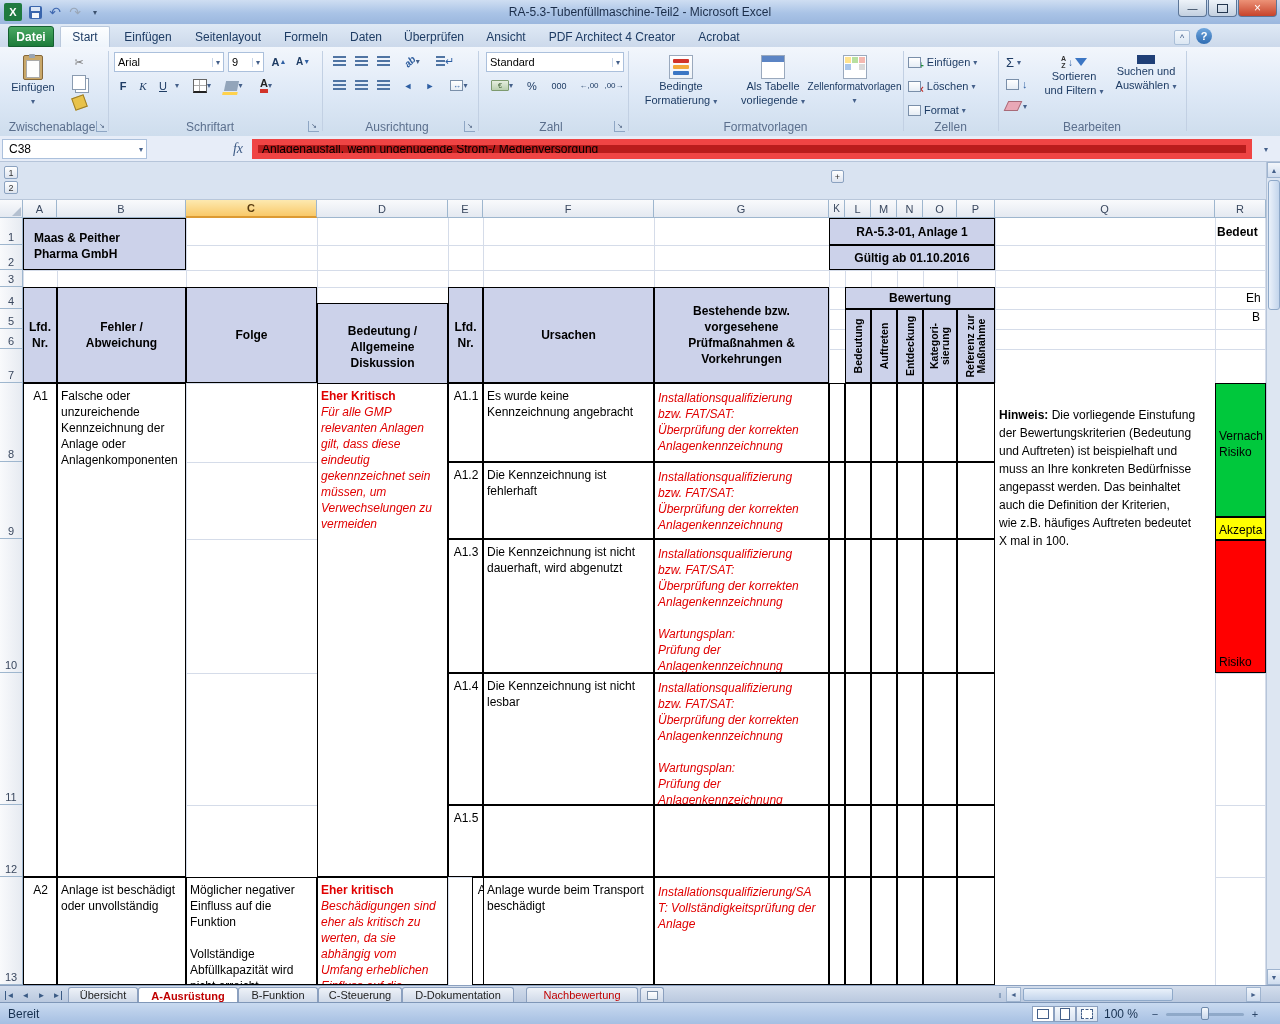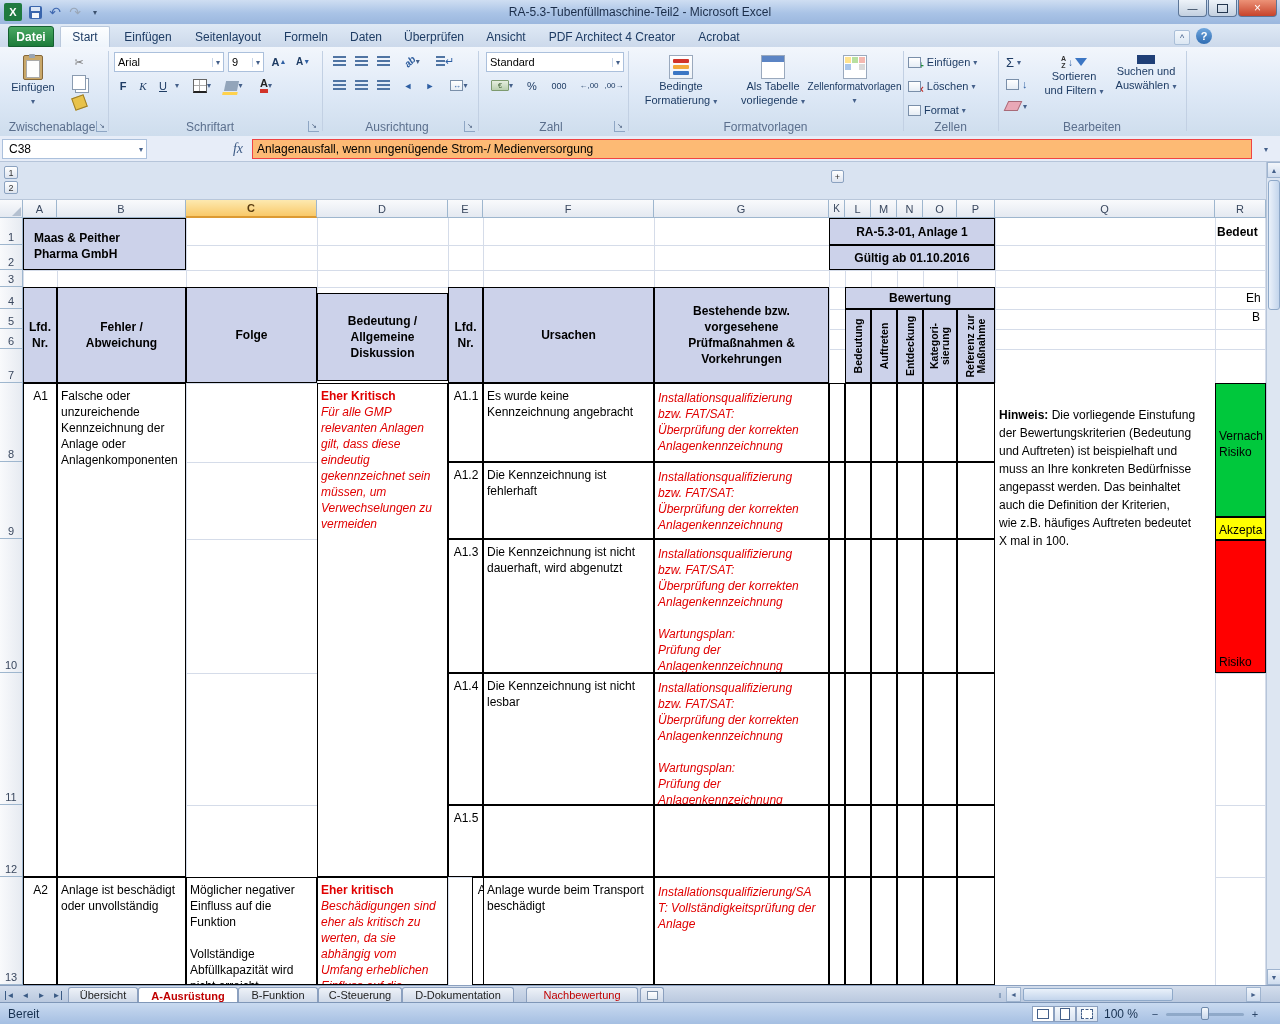--- a/index.html
+++ b/index.html
@@ -54,21 +54,21 @@
   .ovplus{font-size:10px;font-weight:bold;color:#1d8a3a;margin-left:-6px;margin-top:6px}
   .ovdel{font-size:10px;font-weight:bold;color:#c2302a;margin-left:-6px;margin-top:6px}
   .ic-eraser{width:12px;height:8px;background:#e9a8b6;border:1px solid #a86a78;transform:skewX(-25deg)}
   .ic-sortAZ{display:flex;flex-direction:column;font-size:7px;font-weight:bold;color:#333;line-height:7px}
   .funnel{width:0;height:0;border-left:6px solid transparent;border-right:6px solid transparent;border-top:8px solid #3b76c4}
   .ic-bino{width:18px;height:9px;background:radial-gradient(circle at 25% 50%,#1f3f77 45%,transparent 46%),radial-gradient(circle at 75% 50%,#1f3f77 45%,transparent 46%)}
   
   .fbar{position:absolute;left:0;top:136px;width:1280px;height:26px;background:#e7edf8;border-bottom:1px solid #b6c5da;box-sizing:border-box}
   .namebox{position:absolute;left:2px;top:3px;width:145px;height:20px;background:#fff;border:1px solid #abc0dc;box-sizing:border-box;display:flex;align-items:center;font-size:12px;padding-left:6px;color:#000}
   .fxbtn{position:absolute;left:225px;top:3px;width:26px;height:20px;display:flex;align-items:center;justify-content:center;font-family:"Liberation Serif",serif;font-style:italic;font-size:14px;color:#3c5a85}
-  .finput{position:absolute;left:252px;top:3px;width:1000px;height:20px;background:#fdba74;border:1px solid #ef4444;box-sizing:border-box;font-size:12px;display:flex;align-items:center;padding-left:4px;color:#000;overflow:hidden;white-space:nowrap}
+  .finput{position:absolute;left:252px;top:3px;width:1000px;height:20px;background:#b91c1c;border:6px solid #ef4444;box-sizing:border-box;font-size:12px;display:flex;align-items:center;padding-left:4px;color:#000;overflow:hidden;white-space:nowrap}
   
   .outline{position:absolute;left:0;top:162px;width:1280px;height:38px;background:#d9e3f1;border-bottom:1px solid #b9c7da;box-sizing:border-box}
   .olbtn{position:absolute;width:14px;height:13px;background:linear-gradient(#fff,#dde4ef);border:1px solid #8ba2c0;border-radius:2px;font-size:9px;display:flex;align-items:center;justify-content:center;color:#333;box-sizing:border-box}
   
   .gridwrap{position:absolute;left:0;top:200px;width:1266px;height:785px;background:#fff;overflow:hidden}
   .sa{position:absolute;left:0;top:0;width:23px;height:18px;background:linear-gradient(#f9fafc,#e4e9f1);border-right:1px solid #9eb6ce;border-bottom:1px solid #9eb6ce;box-sizing:border-box}
   .sa::after{content:"";position:absolute;right:1px;bottom:1px;border-left:9px solid transparent;border-bottom:9px solid #b4c0d0}
   .ch{position:absolute;top:0;height:18px;background:linear-gradient(#f9fafc,#e4e9f1);border-right:1px solid #9eb6ce;border-bottom:1px solid #9eb6ce;display:flex;align-items:center;justify-content:center;font-size:11px;color:#39475e;box-sizing:border-box}
   .ch.sel{background:linear-gradient(#fde9b0,#f9c969);border-bottom:2px solid #dc9a33;color:#5a3c10;font-weight:bold}
   .rh{position:absolute;left:0;width:23px;background:linear-gradient(90deg,#f9fafc,#e6eaf1);border-right:1px solid #9eb6ce;border-bottom:1px solid #9eb6ce;display:flex;align-items:flex-end;justify-content:center;font-size:11px;color:#39475e;box-sizing:border-box;padding-bottom:1px}
@@ -571,21 +571,21 @@
     <div class="cell b lav bold pre vc" style="left:23px;top:18px;width:163px;height:52px">Maas &amp; Peither
 Pharma GmbH</div>
     <div class="cell b lav bold cc" style="left:829px;top:18px;width:166px;height:27px">RA-5.3-01, Anlage 1</div>
     <div class="cell b lav bold cc" style="left:829px;top:45px;width:166px;height:25px">Gültig ab 01.10.2016</div>
 
     <div class="cell b lav bold pre cc" style="left:23px;top:87px;width:34px;height:96px">Lfd.
 Nr.</div>
     <div class="cell b lav bold pre cc" style="left:57px;top:87px;width:129px;height:96px">Fehler /
 Abweichung</div>
     <div class="cell b lav bold pre cc" style="left:186px;top:87px;width:131px;height:96px">Folge</div>
-    <div class="cell b lav bold pre cc" style="left:317px;top:93px;width:131px;height:88px">Bedeutung /
+    <div class="cell b lav bold pre cc" style="left:317px;top:103px;width:131px;height:88px">Bedeutung /
 Allgemeine
 Diskussion</div>
     <div class="cell b lav bold pre cc" style="left:448px;top:87px;width:35px;height:96px">Lfd.
 Nr.</div>
     <div class="cell b lav bold pre cc" style="left:483px;top:87px;width:171px;height:96px">Ursachen</div>
     <div class="cell b lav bold pre cc" style="left:654px;top:87px;width:175px;height:96px">Bestehende bzw.
 vorgesehene
 Prüfmaßnahmen &amp;
 Vorkehrungen</div>
     <div class="cell b lav bold cc" style="left:845px;top:87px;width:150px;height:22px">Bewertung</div>

